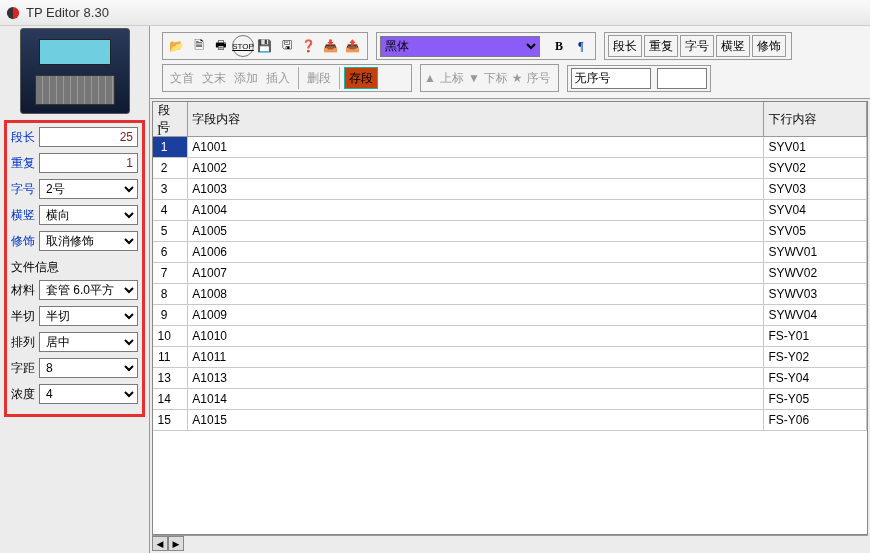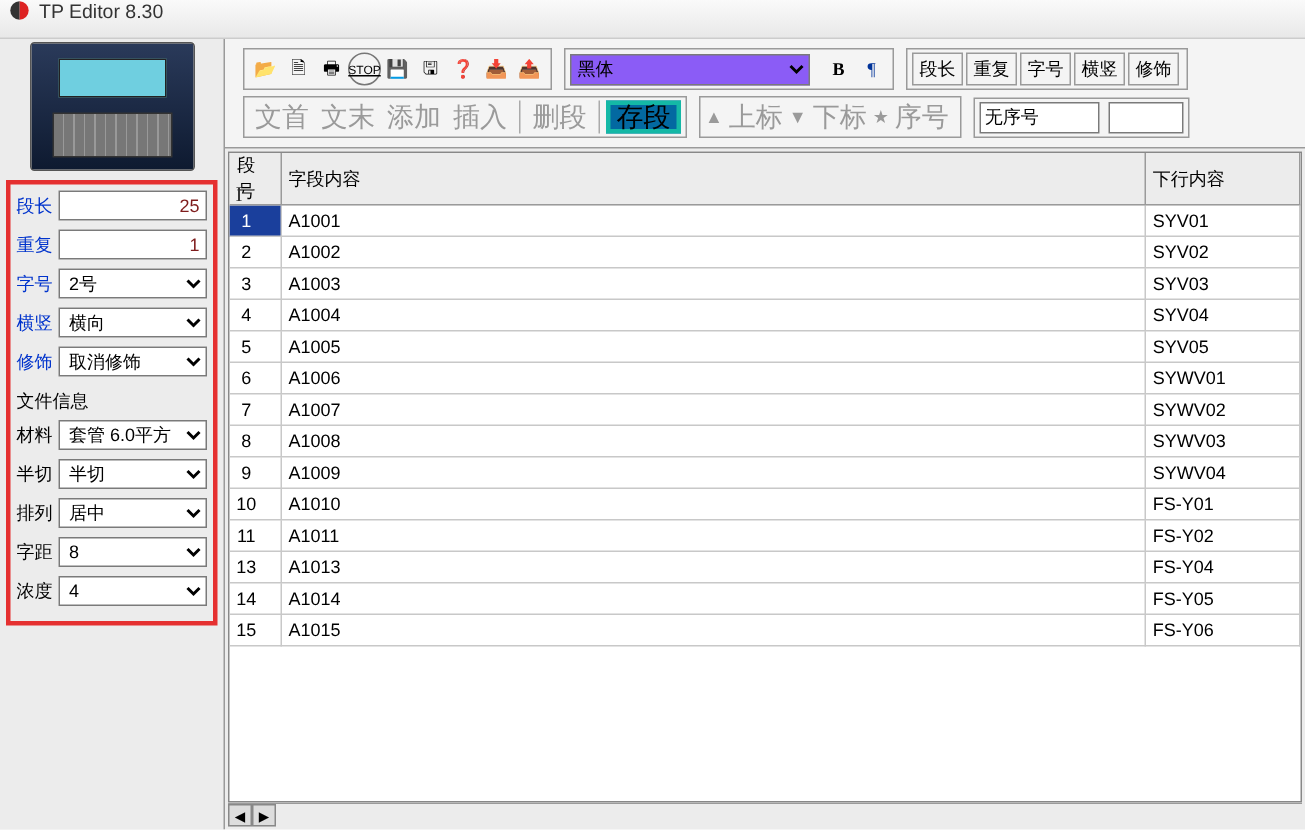--- a/index.html
+++ b/index.html
@@ -10,20 +10,21 @@
     background: #ececec;
     overflow: hidden;
     width: 870px;
     height: 553px;
   }
   
   .titlebar {
     height: 26px;
     background: linear-gradient(#fafafa,#e8e8e8);
     display: flex;
+    align-items: center;
     padding-left: 6px;
     border-bottom: 1px solid #ccc;
   }
   .titlebar .tp-icon {
     width: 14px; height: 14px; margin-right: 6px;
   }
   .titlebar .title { color: #333; font-size: 13px; }
 
   
   .toolbars {
@@ -53,23 +54,23 @@
   .tb-txt-btn {
     height:22px; padding:0 4px;
     display:inline-flex; align-items:center;
     border:1px solid #9a9a9a; margin-right:2px;
     background:#f4f4f4; cursor:pointer;
     font-size:12px; color:#000;
   }
   .tb-small-txt {
     height:22px; padding:0 4px;
     display:inline-flex; align-items:center;
-    cursor:pointer; font-size:18px; color:#000;
-  }
-  .tb-small-txt.active { border:3px solid #14b8a6; background:#0369a1; }
+    cursor:pointer; font-size:12px; color:#000;
+  }
+  .tb-small-txt.active { border:1px solid #14b8a6; background:#c2410c; }
   .tb-small-txt.disabled { color:#9a9a9a; cursor:default;}
   .tb-vdiv { width:1px; height:22px; background:#aaa; margin:0 4px;}
   .tb-input {
     height:21px; border:1px solid #7a7a7a; background:#fff;
     font-size:12px; padding:0 3px;
   }
 
   
   .main {
     display:flex;

